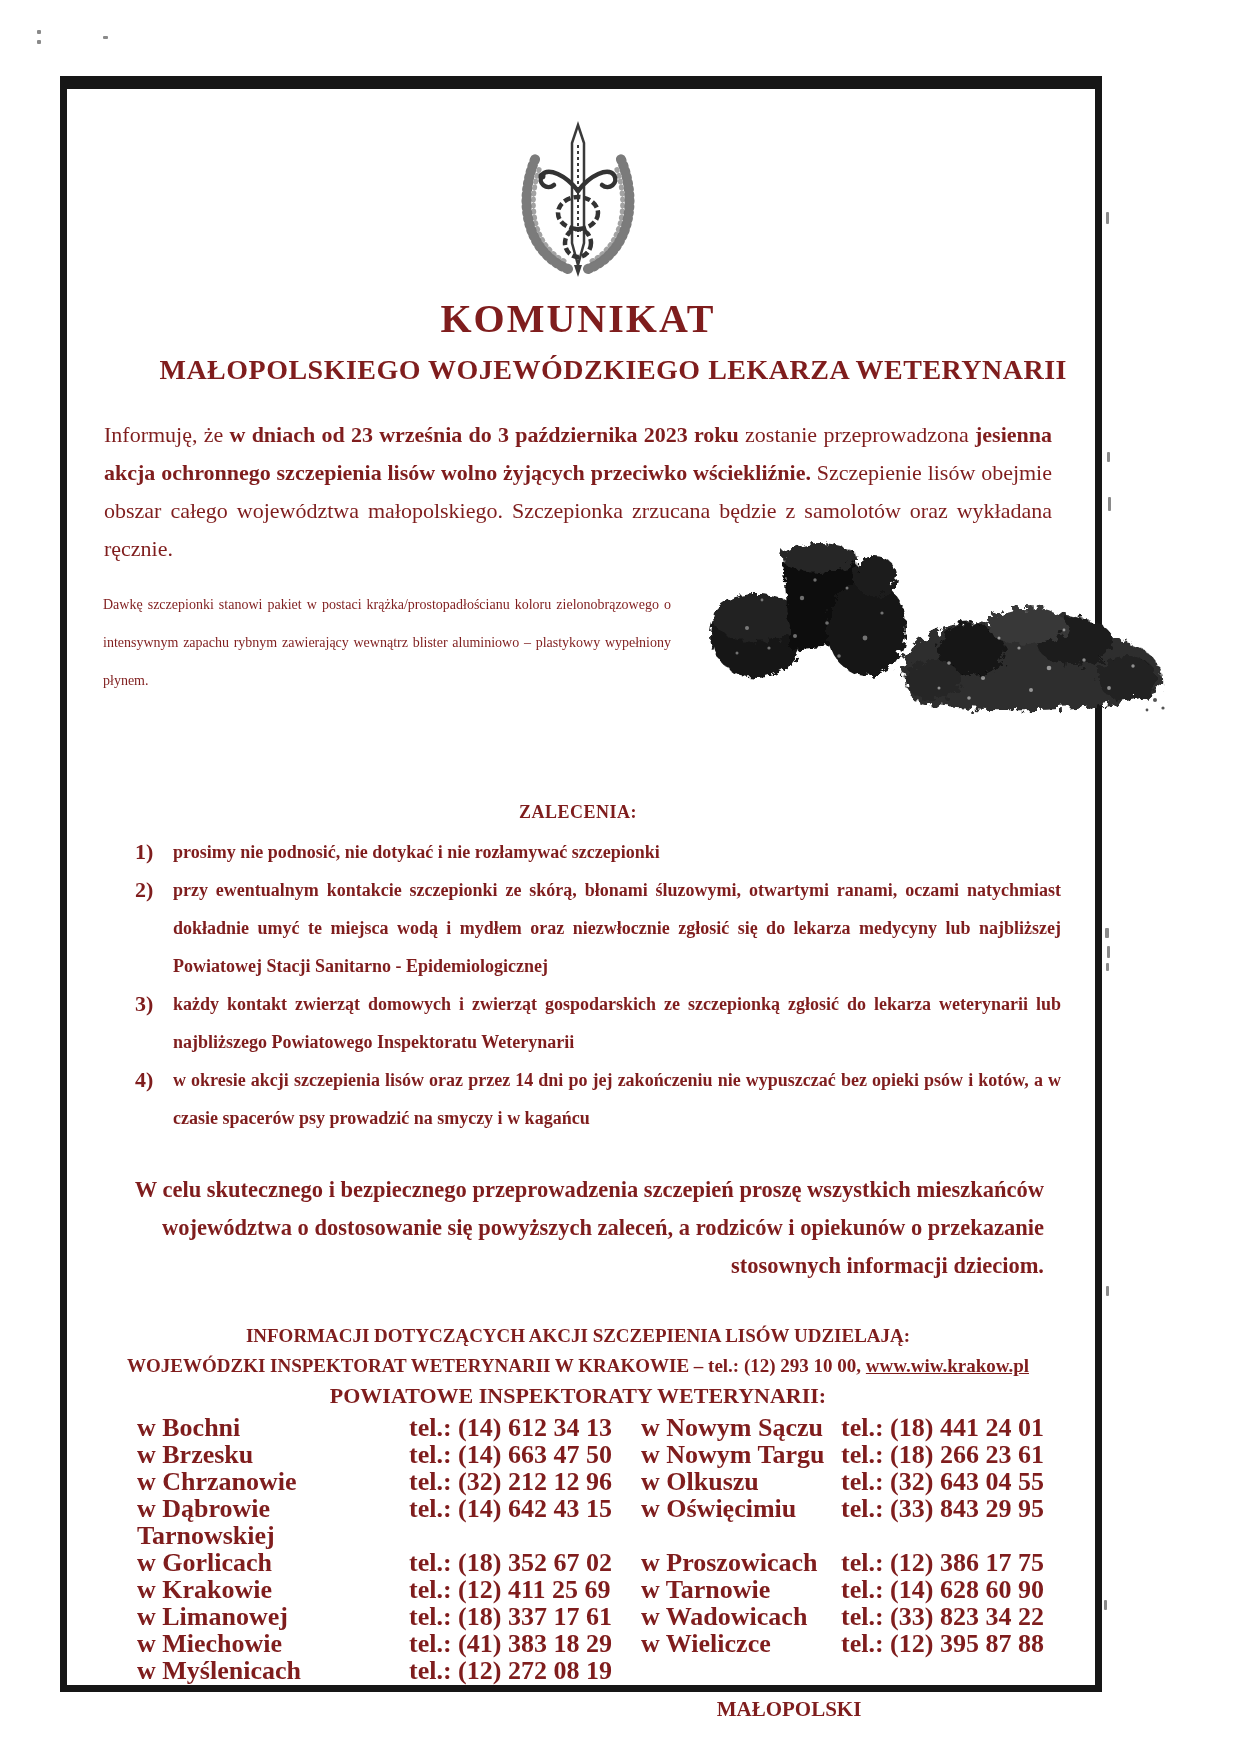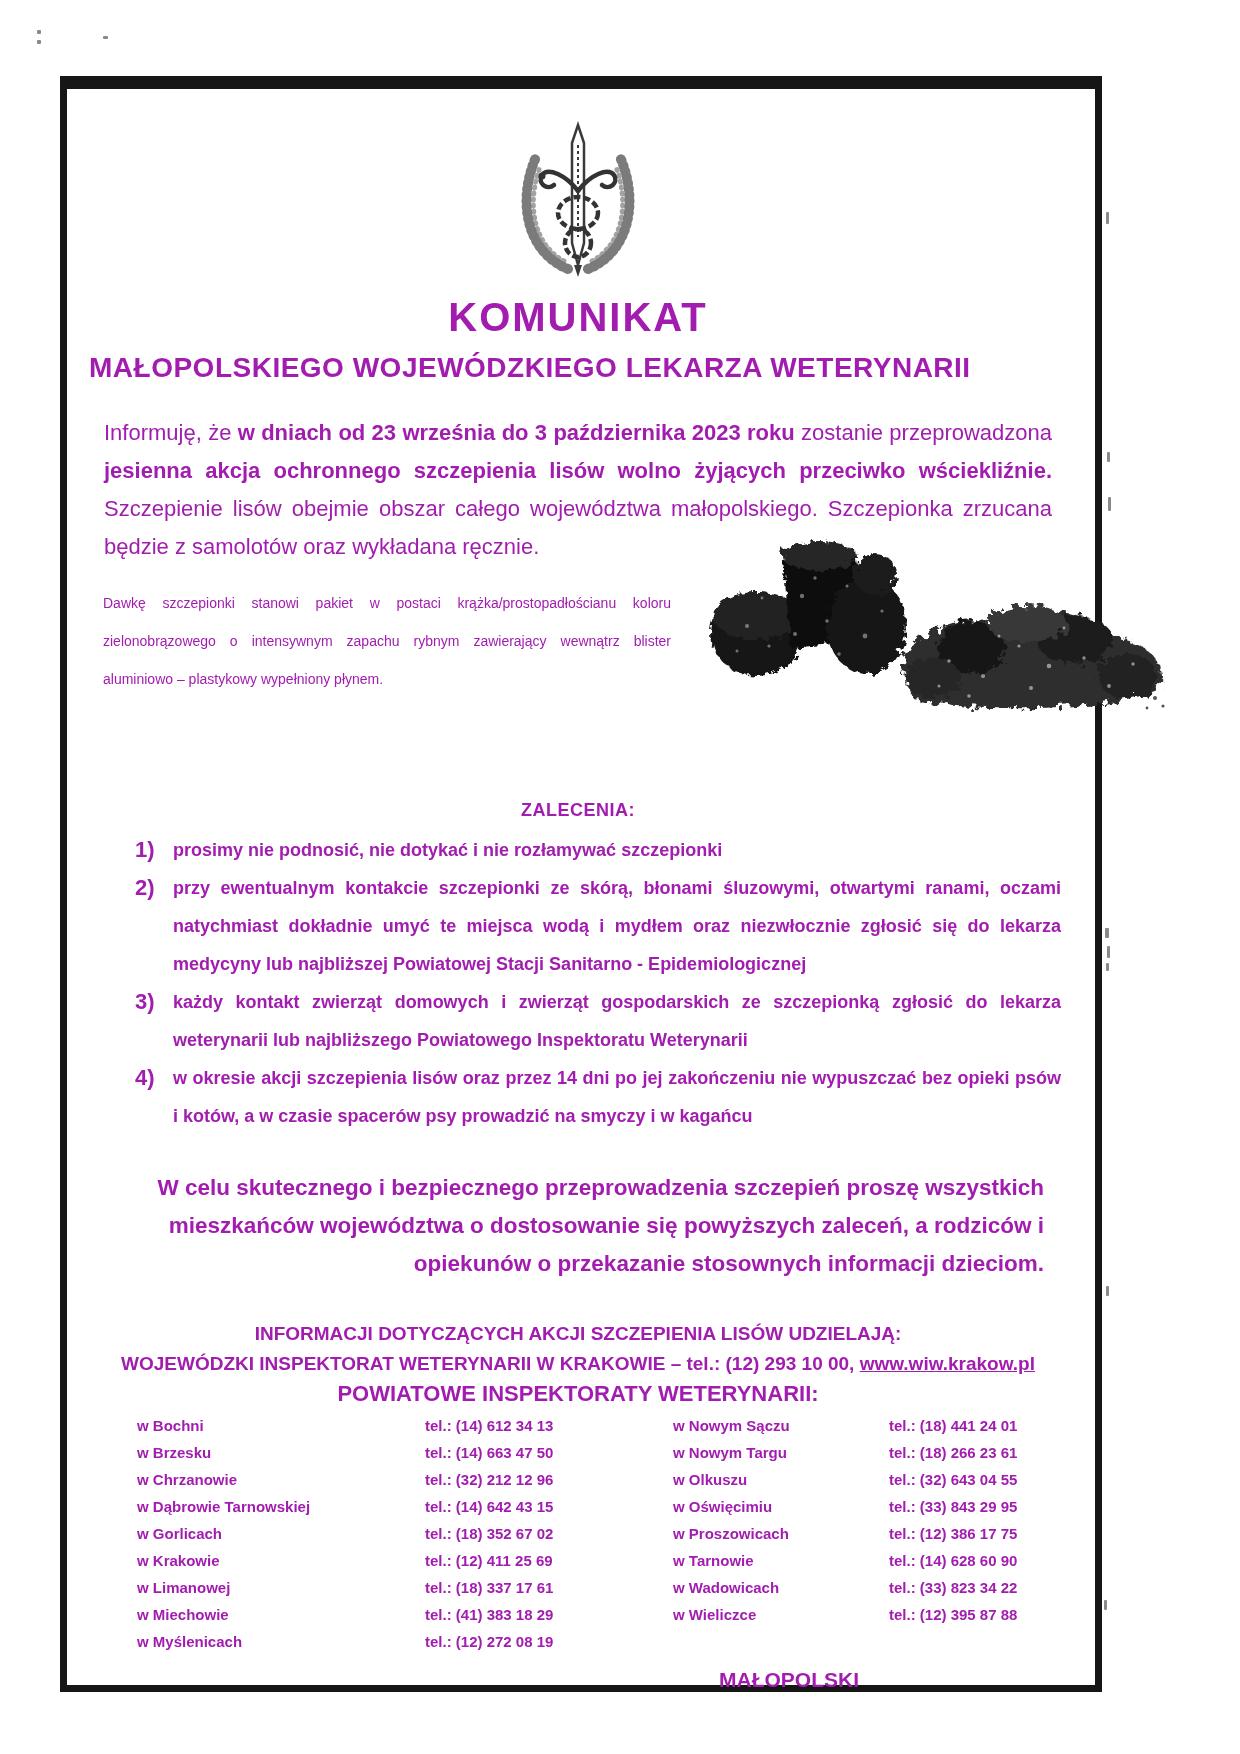--- a/index.html
+++ b/index.html
@@ -1,30 +1,30 @@
 <!DOCTYPE html>
 <html lang="pl"><head>
 <meta charset="utf-8">
 <style>
   html,body{margin:0;padding:0;background:#ffffff;}
   .page{
     position:relative; width:1240px; height:1754px; background:#ffffff;
-    font-family:Liberation Sans, sans-serif; color:#a21caf; overflow:hidden;
+    font-family:Liberation Serif, serif; color:#7f1d1d; overflow:hidden;
   }
   
   .frame{
     position:absolute; left:60px; top:76px; width:1042px; height:1616px;
     box-sizing:border-box; border:7px solid #161616; border-top-width:13px;
     background:#ffffff;
   }
   .content{ position:relative; width:100%; height:100%; box-sizing:border-box; padding:22px 28px 0 22px; }
 
   .logo-wrap{ text-align:center; margin-top:8px; }
   .title{ text-align:center; font-size:40px; font-weight:bold; letter-spacing:2px; margin-top:14px; }
-  .subtitle{ text-align:left; font-size:28px; font-weight:bold; margin-top:12px; letter-spacing:.5px; }
+  .subtitle{ text-align:right; font-size:28px; font-weight:bold; margin-top:12px; letter-spacing:.5px; }
 
   .intro{ margin:30px auto 0 auto; width:948px; font-size:22px; line-height:38px; text-align:justify; }
   .b{ font-weight:bold;margin-top:32px; }
 
   .dose-section{ position:relative; margin-top:18px; min-height:188px; }
   .dose-text{ width:568px; margin-left:14px; font-size:14px; line-height:38px; text-align:justify; }
   .bait-left{ position:absolute; left:618px; top:-58px; }
   .bait-right{ position:absolute; left:790px; top:-18px; }
 
   .zalecenia-h{ text-align:center; font-size:18px; font-weight:bold; margin-top:28px; letter-spacing:.5px; }
@@ -35,21 +35,21 @@
 
   .appeal{ margin:34px auto 0 auto; width:932px; font-size:22.5px; font-weight:bold; line-height:38px; text-align:right; }
 
   .info{ margin-top:38px; text-align:center; font-weight:bold; }
   .info-line1{ font-size:19px; line-height:25px; }
   .info-line2{ font-size:19px; line-height:25px; margin-top:5px; }
   .info-line2 .url{ text-decoration:underline; cursor:pointer; }
   .info-line3{ font-size:22px; line-height:25px; margin-top:5px; }
 
   .contact-table{ margin-top:6px; padding-left:48px; }
-  .crow{ display:grid; grid-template-columns:272px 232px 200px 1fr; font-size:15px; font-weight:bold; line-height:27px;gap:16px; }
+  .crow{ display:grid; grid-template-columns:272px 232px 200px 1fr; font-size:26px; font-weight:bold; line-height:27px; }
 
   .signature{ margin:10px 30px 0 452px; text-align:center; font-size:21px; font-weight:bold; line-height:30px; }
 
   
   .art{ position:absolute; background:#8a8a8a; border-radius:1px; }
 
   svg{ display:inline-block; }
 </style>
 </head>
 <body>

